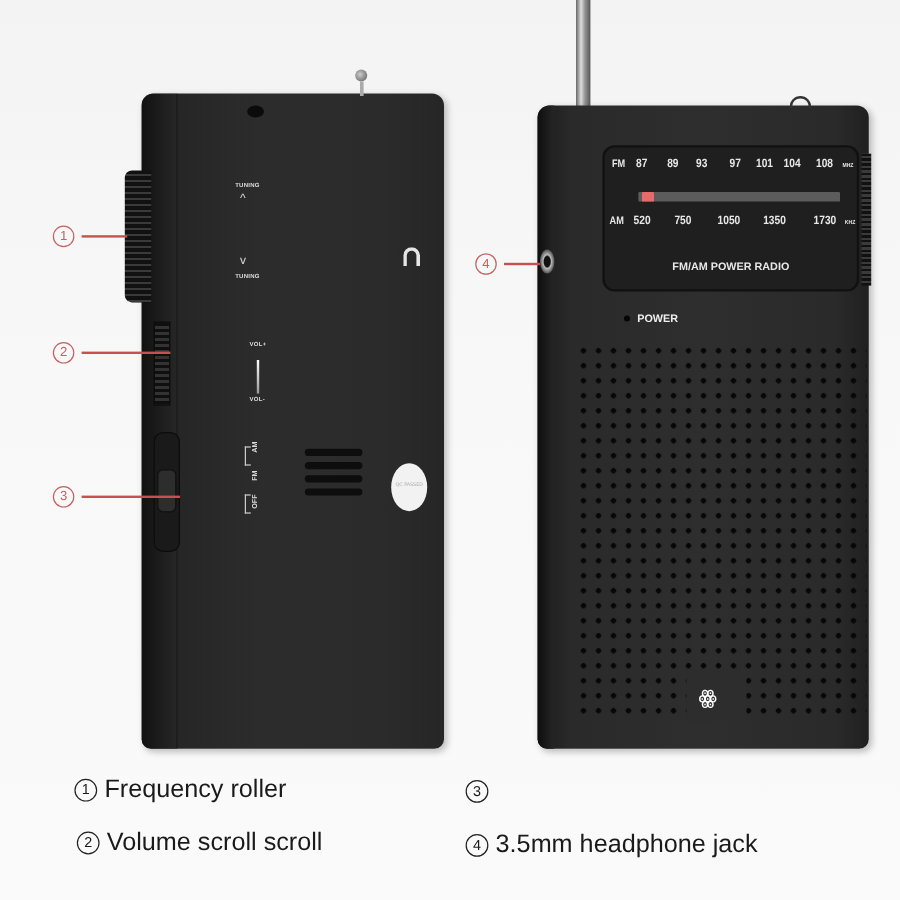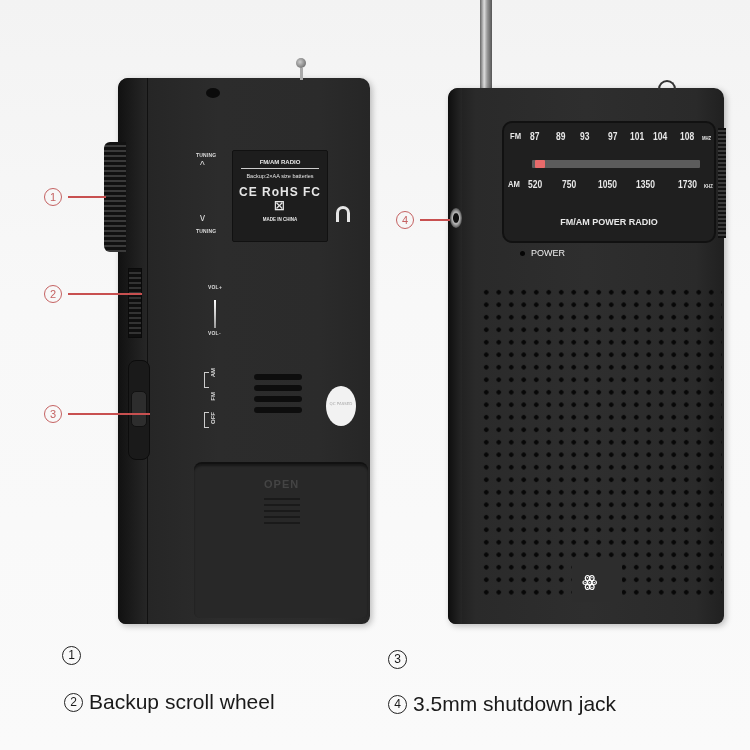--- a/index.html
+++ b/index.html
@@ -138,21 +138,21 @@
   .dial .track {
     position: absolute; left: 28px; top: 37px; width: 168px; height: 8px;
     background: #5c5c5c; border-radius: 1px;
   }
   .dial .pointer {
     position: absolute; left: 31px; top: 37px; width: 10px; height: 8px;
     background: #e86b6b; border-radius: 1px;
   }
   .dial .brand { position: absolute; left: 0; width: 100%; top: 94px; text-align: center; font-size: 9px; }
   .power {
-    position: absolute; left: 72px; top: 160px; color: #eee; font-size: 9px; font-weight: normal;
+    position: absolute; left: 72px; top: 172px; color: #eee; font-size: 9px; font-weight: bold;
     font-family: "Liberation Sans", sans-serif;
   }
   .power .led {
     display: inline-block; width: 5px; height: 5px; border-radius: 50%; background: #050505;
     margin-right: 6px; vertical-align: middle;
   }
   .speaker {
     position: absolute; left: 30px; top: 196px; width: 244px; height: 316px;
     background-image: radial-gradient(circle, #070707 2px, transparent 2.4px);
     background-size: 12.5px 12.5px;
@@ -202,27 +202,20 @@
     <div class="mode-switch">
       <div class="knob"></div>
     </div>
     <div class="earhole"></div>
 
     <span class="side-label" style="left:78px;top:74px;">TUNING</span>
     <span class="side-glyph" style="left:82px;top:82px;">^</span>
     <span class="side-glyph" style="left:82px;top:134px;">v</span>
     <span class="side-label" style="left:78px;top:150px;">TUNING</span>
 
-    <div class="info-plate">
-      <div class="title">FM/AM RADIO</div>
-      <div class="rule"></div>
-      <div class="backup">Backup:2×AA size batteries</div>
-      <div class="certs">CE RoHS FC ☒</div>
-      <div class="made">MADE IN CHINA</div>
-    </div>
     <div class="headphone-glyph"></div>
 
     <span class="side-label" style="left:90px;top:206px;">VOL+</span>
     <div class="vol-bar"></div>
     <span class="side-label" style="left:90px;top:252px;">VOL-</span>
 
     <div class="mode-labels">
       <div class="bracket" style="top:4px;height:16px;border-top:1px solid #ccc;border-bottom:1px solid #ccc;"></div>
       <span class="lbl" style="top:0;">AM</span>
       <span class="lbl" style="top:24px;">FM</span>
@@ -231,30 +224,20 @@
     </div>
 
     <div class="grille-left">
       <div></div>
         <div></div>
         <div></div>
         <div></div>
     </div>
     <div class="qc-sticker">QC PASSED</div>
 
-    <div class="battery-door">
-      <span class="open-text">OPEN</span>
-      <div class="grip">
-        <div></div>
-          <div></div>
-          <div></div>
-          <div></div>
-          <div></div>
-      </div>
-    </div>
   </div>
   <div class="antenna-tip">
     <div class="ball"></div>
       <div class="rod"></div>
   </div>
 
   <div class="right-antenna"></div>
   <div class="right-radio">
     <div class="edge"></div>
     <div class="lanyard"></div>
@@ -308,26 +291,27 @@
     <span class="line" style="width:82px;"></span>
   </div>
   <div class="callout" style="left:396px;top:211px;">
     <span class="num">4</span>
     <span class="line" style="width:30px;"></span>
   </div>
 
   <div class="legend">
     <div class="item" style="left:62px;top:646px;">
       <span class="mark">1</span>
+      <span>Frequency roller</span>
     </div>
     <div class="item" style="left:64px;top:690px;">
       <span class="mark">2</span>
-      <span>Backup scroll wheel</span>
+      <span>Volume scroll scroll</span>
     </div>
     <div class="item" style="left:388px;top:650px;">
       <span class="mark">3</span>
     </div>
     <div class="item" style="left:388px;top:692px;">
       <span class="mark">4</span>
-      <span>3.5mm shutdown jack</span>
+      <span>3.5mm headphone jack</span>
     </div>
   </div>
 </div>
 
 </body></html>

